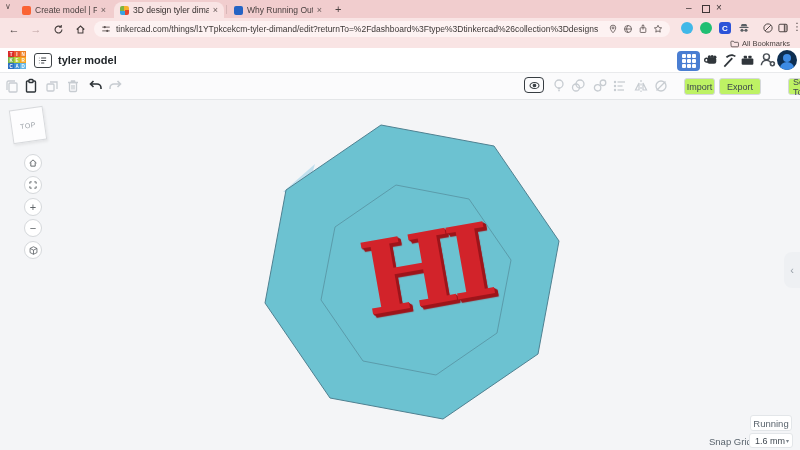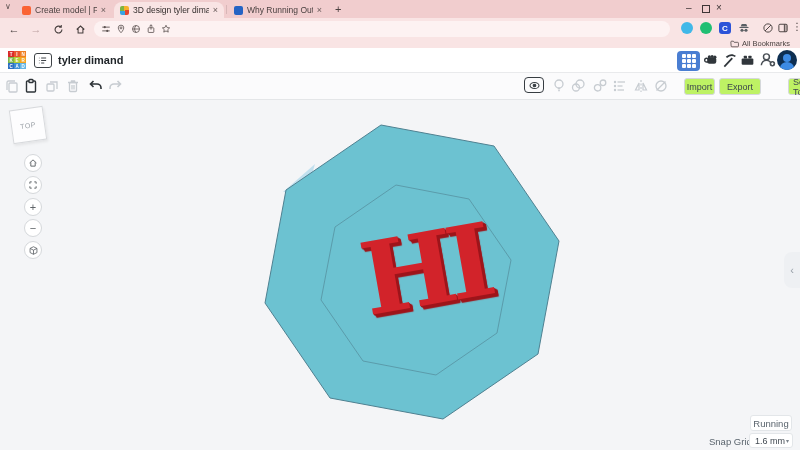--- a/index.html
+++ b/index.html
@@ -109,20 +109,21 @@
           <path d="M2.5 8 8 3l5.5 5M4.5 7v6h7V7"></path>
         </svg>
     </div>
 
     <div class="pill">
       <svg width="10" height="10" viewBox="0 0 16 16" stroke="#5b5150" stroke-width="1.4" fill="#5b5150">
           <path d="M2 5h12M2 11h12" fill="none"></path>
           <circle cx="6" cy="5" r="1.7" stroke="none"></circle>
           <circle cx="10" cy="11" r="1.7" stroke="none"></circle>
         </svg>
+      <span class="url">tinkercad.com/things/l1YTpkcekcm-tyler-dimand/edit?returnTo=%2Fdashboard%3Ftype%3Dtinkercad%26collection%3Ddesigns</span>
       <svg width="10" height="10" viewBox="0 0 16 16" fill="none" stroke="#5b5150" stroke-width="1.3">
           <path d="M8 1.8a4.4 4.4 0 0 1 4.4 4.4C12.4 9.4 8 14 8 14S3.6 9.4 3.6 6.2A4.4 4.4 0 0 1 8 1.8Z"></path>
           <circle cx="8" cy="6.2" r="1.6"></circle>
         </svg>
       <svg width="10" height="10" viewBox="0 0 16 16" fill="none" stroke="#5b5150" stroke-width="1.3">
           <circle cx="8" cy="8" r="5.6"></circle>
           <path d="M2.5 8h11M8 2.5c-3 3.5-3 7.5 0 11"></path>
         </svg>
       <svg width="10" height="10" viewBox="0 0 16 16" fill="none" stroke="#5b5150" stroke-width="1.3">
           <rect x="3.5" y="6" width="9" height="7.5" rx="1"></rect>
@@ -180,21 +181,21 @@
       <span style="background:#2d6fc2;">C</span>
       <span style="background:#3f8fd6;">A</span>
       <span style="background:#64b5e5;">D</span>
     </div>
     <div class="propbtn">
       <svg width="10" height="9" viewBox="0 0 16 14" fill="none" stroke="currentColor" stroke-width="1.6">
           <path d="M5 3h8M5 7h8M5 11h5"></path>
           <path d="M1.5 3h.8M1.5 7h.8M1.5 11h.8"></path>
         </svg>
     </div>
-    <div class="doctitle">tyler dimand</div>
+    <div class="doctitle">tyler model</div>
 
     <div class="modebtn gridbtn">
       <span class="gridin">
           <i></i>
           <i></i>
           <i></i>
           <i></i>
           <i></i>
           <i></i>
           <i></i>

